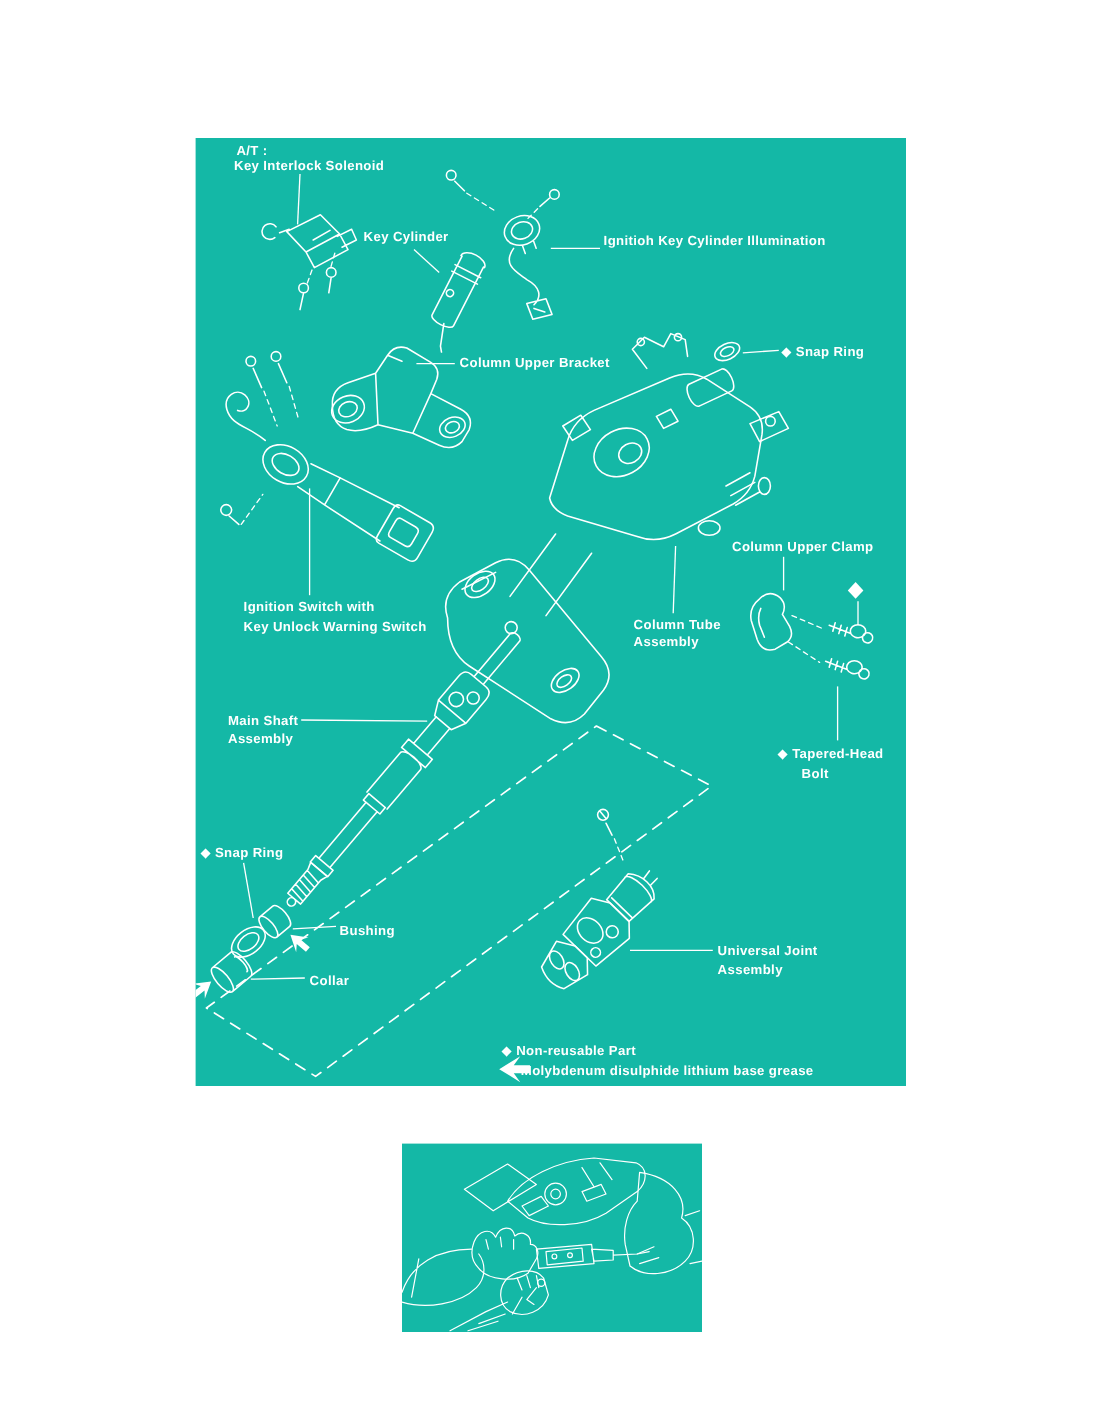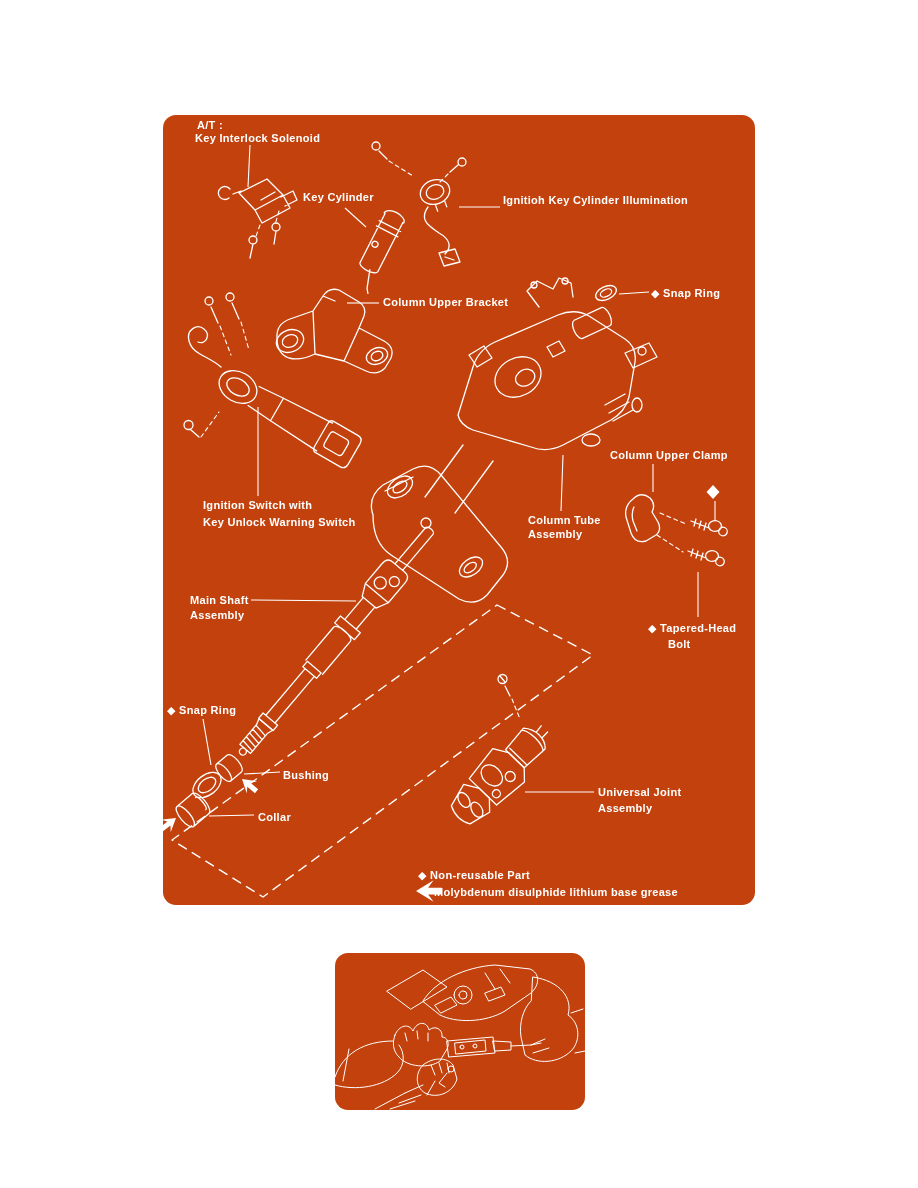--- a/index.html
+++ b/index.html
@@ -1,18 +1,18 @@
 <!DOCTYPE html>
 <html><head>
 <meta charset="utf-8">
 <style>
   html,body{margin:0;padding:0;background:#ffffff;}
   .page{position:relative;width:918px;height:1188px;background:#ffffff;overflow:hidden;
         font-family:"Liberation Sans","DejaVu Sans",sans-serif;}
-  .panel{position:absolute;background:#c2410c;border-radius:13px;}
+  .panel{position:absolute;background:#14b8a6;}
   .panel-main{left:163px;top:115px;width:592px;height:790px;}
   .panel-small{left:335px;top:953px;width:250px;height:157px;}
   svg{display:block;}
   .ln{stroke:#ffffff;fill:none;stroke-width:1.3;stroke-linecap:round;stroke-linejoin:round;}
   .thin{stroke-width:1;}
   .ldr{stroke:#ffffff;fill:none;stroke-width:1.1;}
   .dash{stroke-dasharray:9 7;stroke-width:1.4;}
   .dashsm{stroke-dasharray:4 3.5;stroke-width:1.1;}
   .fillw{fill:#ffffff;stroke:none;}
   text{fill:#ffffff;font-family:"Liberation Sans","DejaVu Sans",sans-serif;

